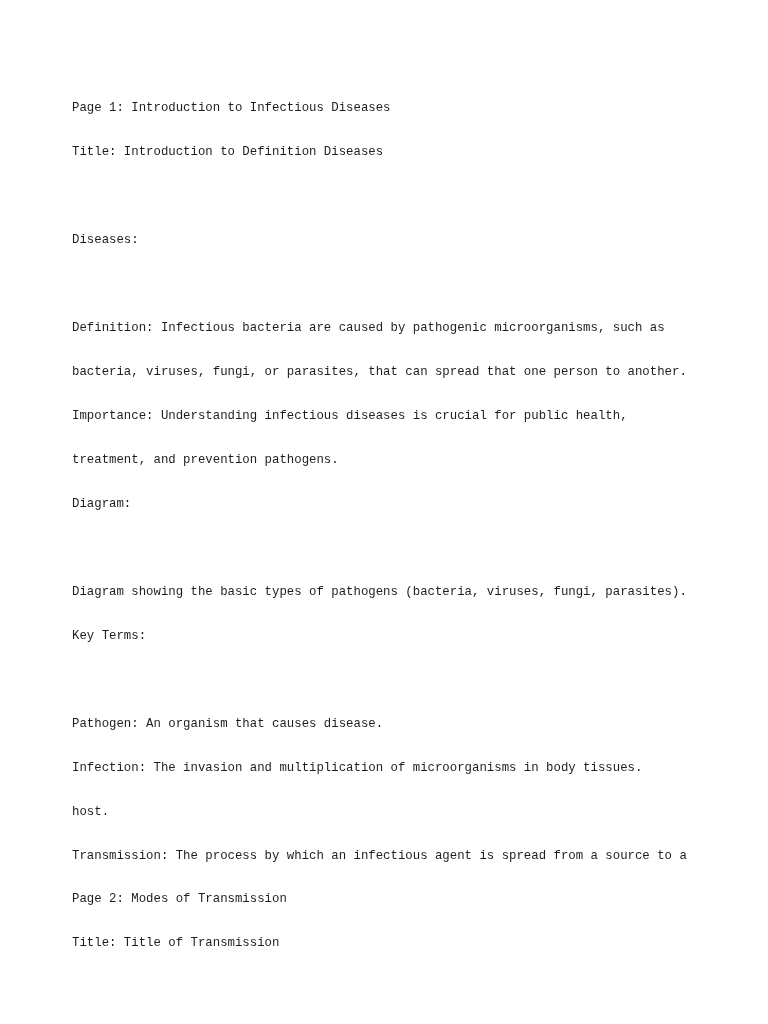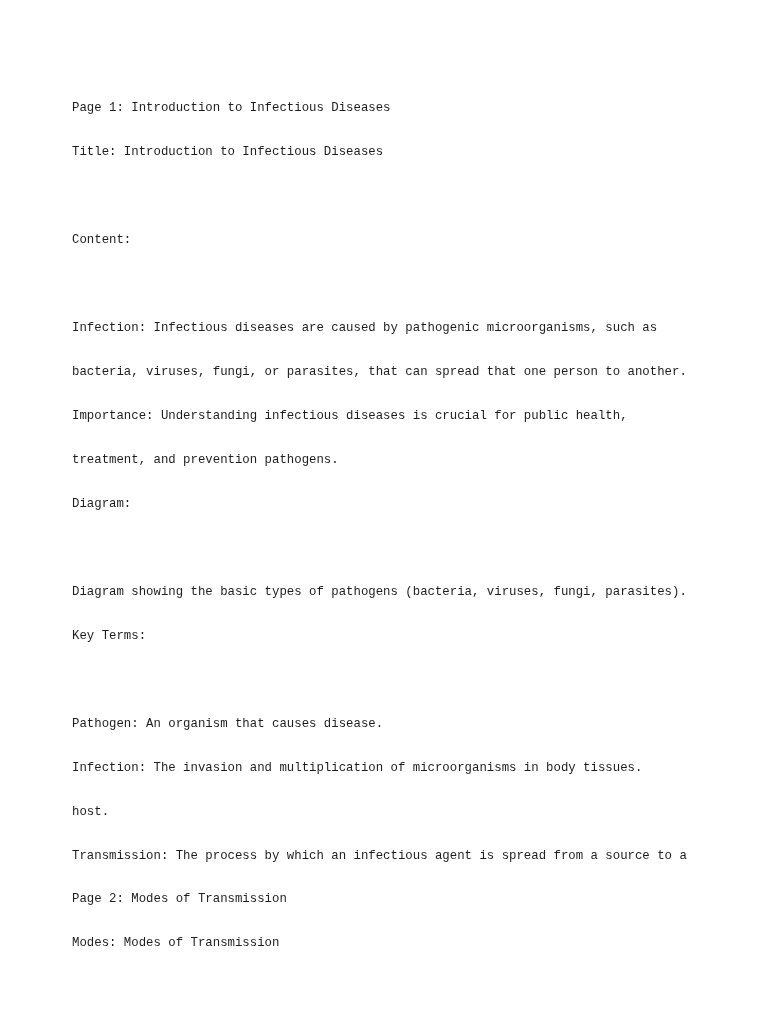--- a/index.html
+++ b/index.html
@@ -36,39 +36,39 @@
       display: block;
       height: 14.65px;
     }
   </style>
 </head>
 <body>
 
 <div class="page">
   <div class="doc">
     <span class="line">Page 1: Introduction to Infectious Diseases</span>
-    <span class="line">Title: Introduction to Infectious Diseases</span>
+    <span class="line">Title: Introduction to Definition Diseases</span>
     <span class="line"></span>
-    <span class="line">Content:</span>
+    <span class="line">Diseases:</span>
     <span class="line"></span>
-    <span class="line">Infection: Infectious diseases are caused by pathogenic microorganisms, such as</span>
+    <span class="line">Definition: Infectious bacteria are caused by pathogenic microorganisms, such as</span>
     <span class="line">bacteria, viruses, fungi, or parasites, that can spread that one person to another.</span>
     <span class="line">Importance: Understanding infectious diseases is crucial for public health,</span>
     <span class="line">treatment, and prevention pathogens.</span>
     <span class="line">Diagram:</span>
     <span class="line"></span>
     <span class="line">Diagram showing the basic types of pathogens (bacteria, viruses, fungi, parasites).</span>
     <span class="line">Key Terms:</span>
     <span class="line"></span>
     <span class="line">Pathogen: An organism that causes disease.</span>
     <span class="line">Infection: The invasion and multiplication of microorganisms in body tissues.</span>
     <span class="line">host.</span>
     <span class="line">Transmission: The process by which an infectious agent is spread from a source to a</span>
     <span class="line">Page 2: Modes of Transmission</span>
-    <span class="line">Modes: Modes of Transmission</span>
+    <span class="line">Title: Title of Transmission</span>
     <span class="line"></span>
     
     
     
     
     
     
     
     
     

